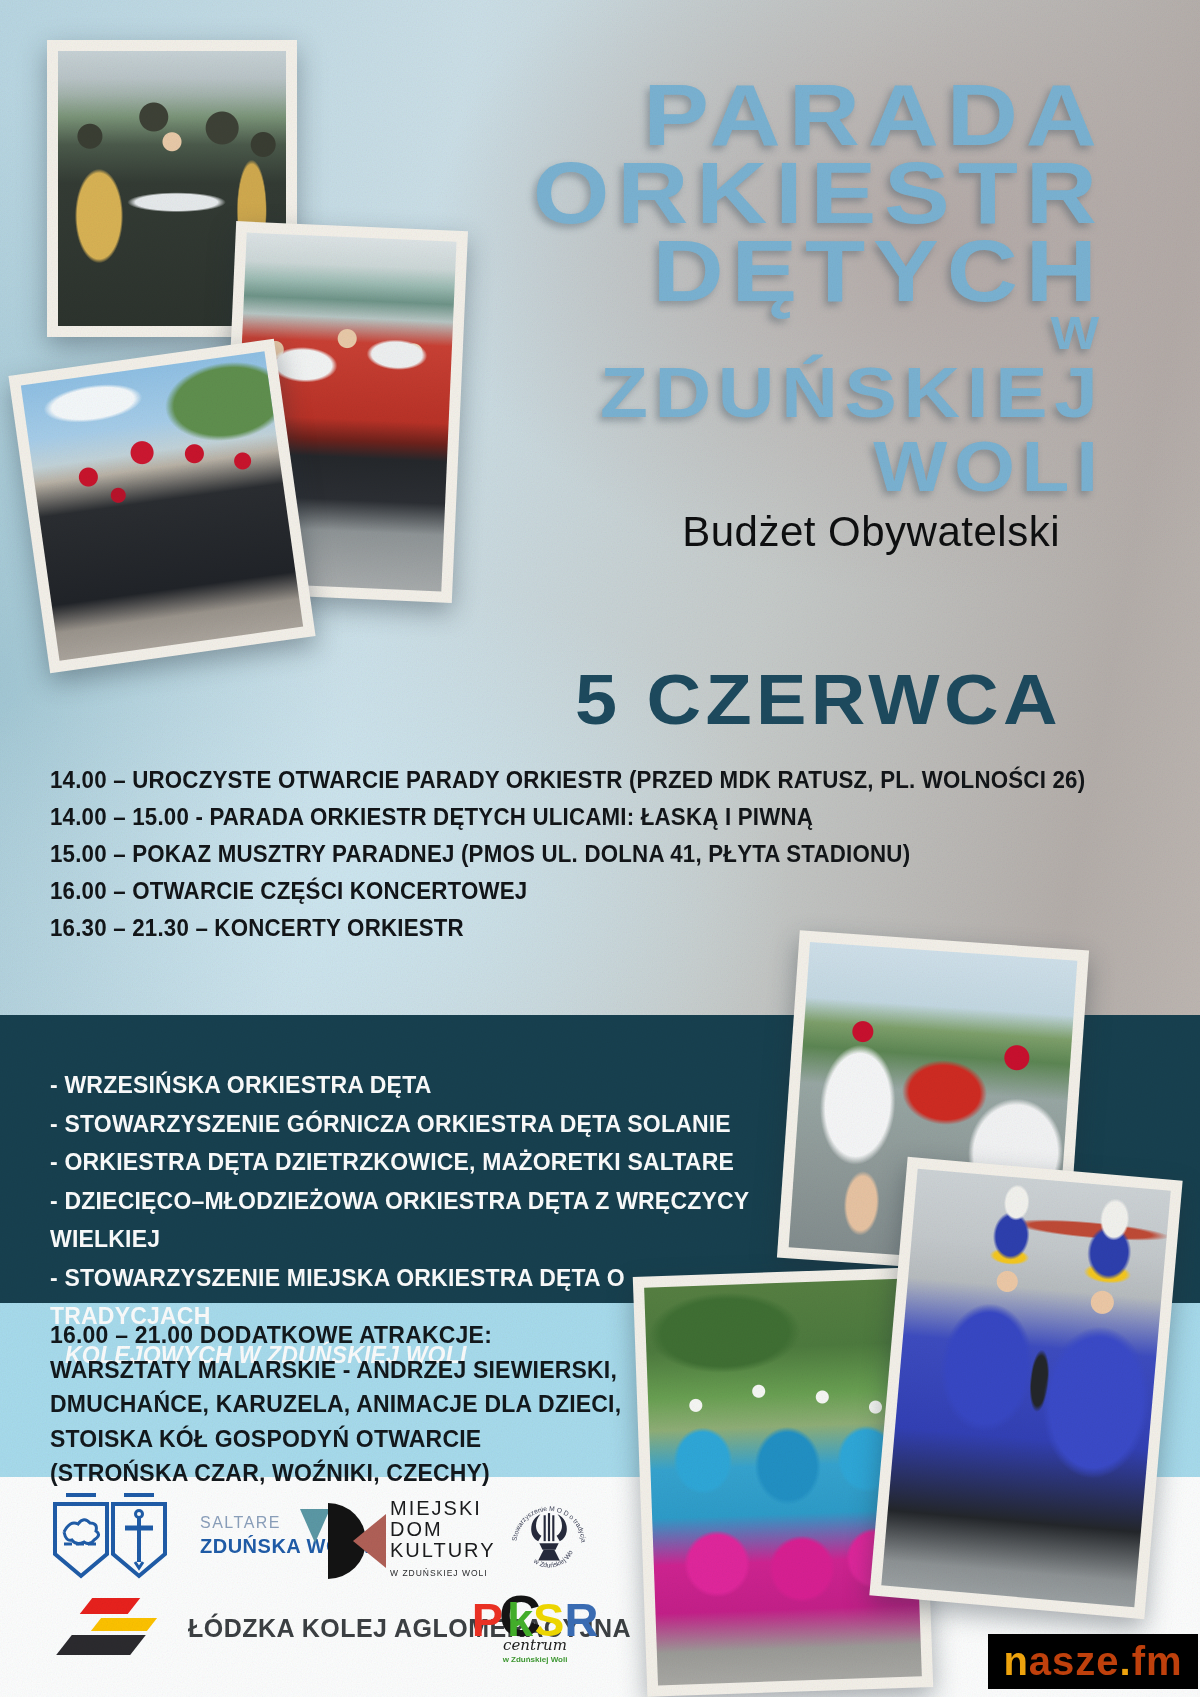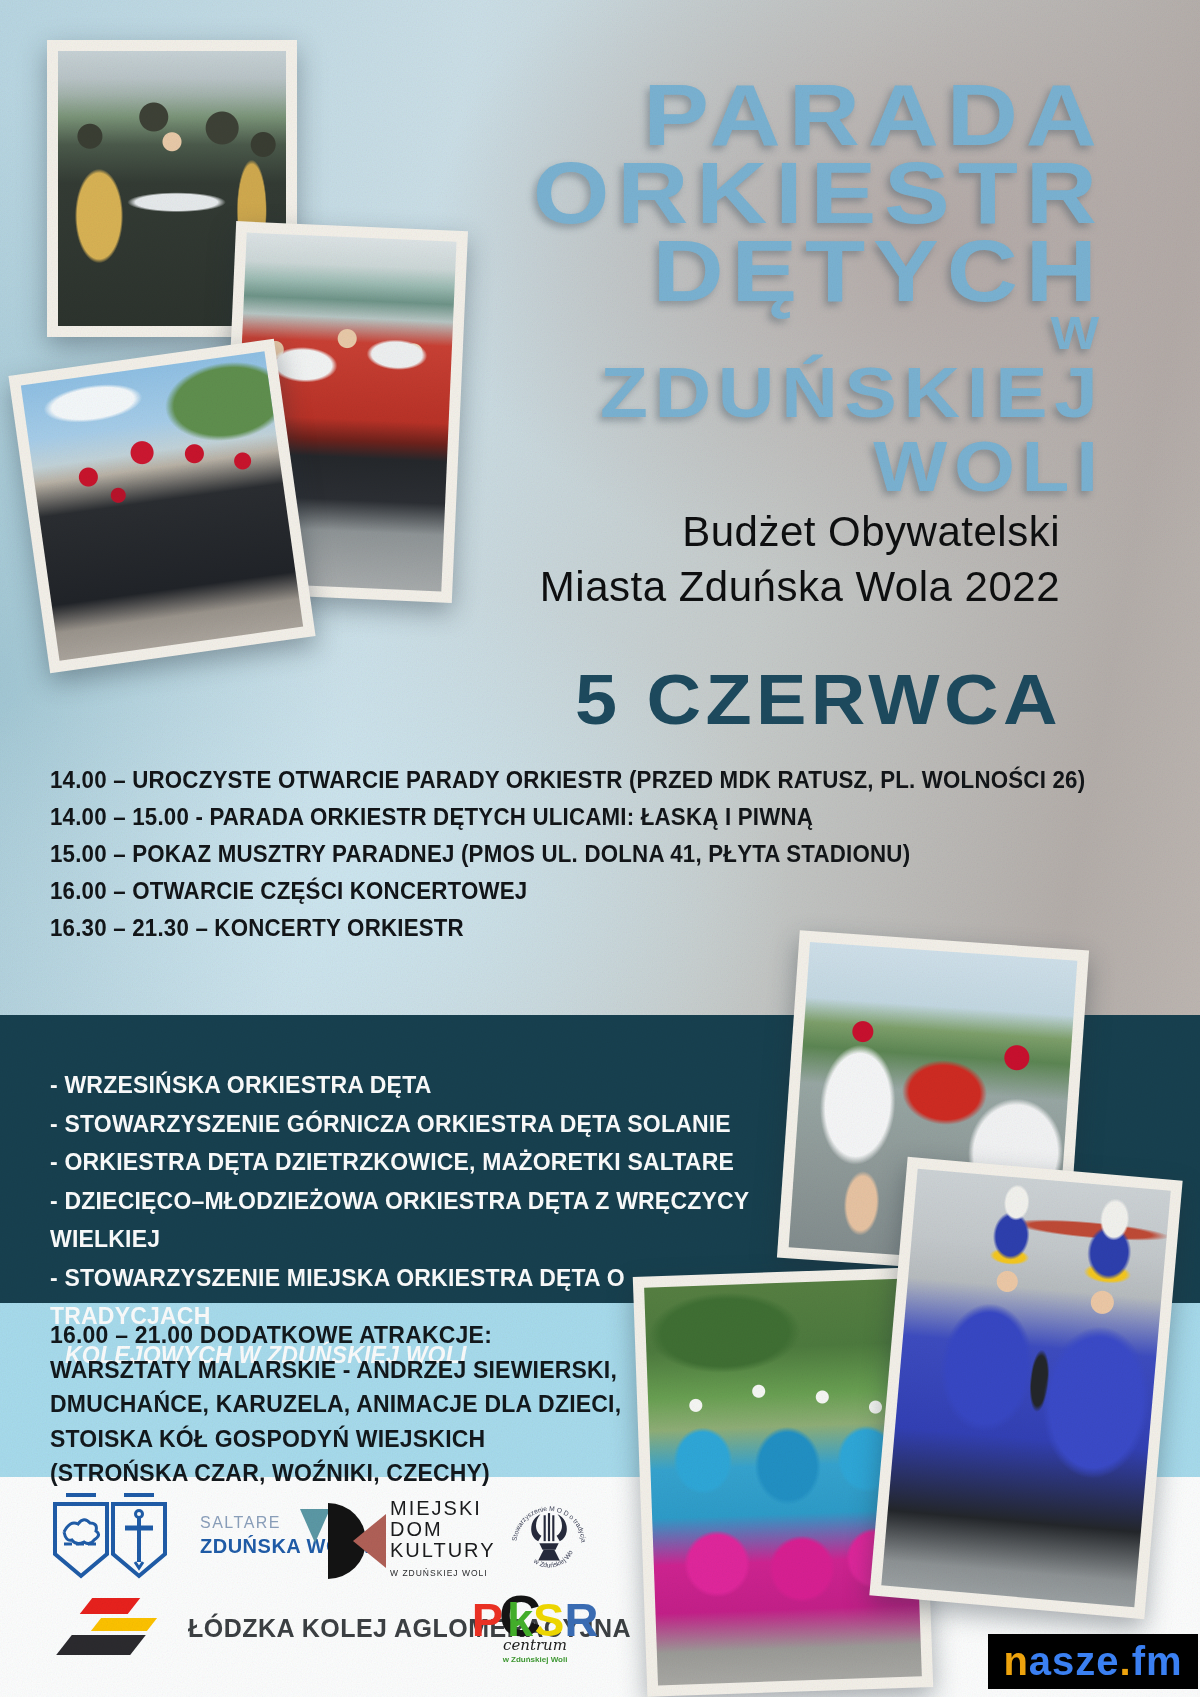--- a/index.html
+++ b/index.html
@@ -156,21 +156,21 @@
   .pksr-letters .k  { color:#43b02a; margin-left:-34px; position:relative; z-index:2; }
   .pksr-letters .s  { color:#f0d900; }
   .pksr-letters .r  { color:#3a6db5; }
   .pksr-script { font-family:"DejaVu Serif", serif; font-style:italic; font-size:15px; color:#1c1c1c; margin-top:-8px; }
   .pksr-sub { font-size:8px; color:#3f9a33; font-weight:bold; margin-top:1px; }
 
   .watermark { position:absolute; left:988px; top:1634px; width:210px; height:55px; z-index:10;
                background:#000; display:flex; align-items:center; justify-content:center;
                font-weight:bold; font-size:40px; letter-spacing:1px; }
   .watermark .y { color:#f2a60d; }
-  .watermark .g { color:#3b82f6; }
+  .watermark .g { color:#c2410c; }
 </style>
 </head>
 <body>
 
 <div class="poster">
 
   <div class="photo ph1">
       <div class="pimg"></div>
     </div>
   <div class="photo ph2">
@@ -197,21 +197,20 @@
     <div class="t-big">PARADA</div>
     <div class="t-big">ORKIESTR</div>
     <div class="t-big">DĘTYCH</div>
     <div class="t-w">W</div>
     <div class="t-med">ZDUŃSKIEJ</div>
     <div class="t-med">WOLI</div>
   </div>
 
   <div class="subtitle">
     <div>Budżet Obywatelski</div>
-    <div>Miasta Zduńska Wola 2022</div>
   </div>
 
   <div class="date-line">5 CZERWCA</div>
 
   <div class="schedule">
     <div>14.00 – UROCZYSTE OTWARCIE PARADY ORKIESTR (PRZED MDK RATUSZ, PL. WOLNOŚCI 26)</div>
     <div>14.00 – 15.00 - PARADA ORKIESTR DĘTYCH ULICAMI: ŁASKĄ I PIWNĄ</div>
     <div>15.00 – POKAZ MUSZTRY PARADNEJ (PMOS UL. DOLNA 41, PŁYTA STADIONU)</div>
     <div>16.00 – OTWARCIE CZĘŚCI KONCERTOWEJ</div>
     <div>16.30 – 21.30 – KONCERTY ORKIESTR</div>
@@ -223,21 +222,21 @@
     <div class="ln">- ORKIESTRA DĘTA DZIETRZKOWICE, MAŻORETKI SALTARE</div>
     <div class="ln">- DZIECIĘCO–MŁODZIEŻOWA ORKIESTRA DĘTA Z WRĘCZYCY WIELKIEJ</div>
     <div class="ln">- STOWARZYSZENIE MIEJSKA ORKIESTRA DĘTA O TRADYCJACH</div>
     <div class="ln cont">KOLEJOWYCH W ZDUŃSKIEJ WOLI</div>
   </div>
 
   <div class="attractions">
     <div>16.00 – 21.00 DODATKOWE ATRAKCJE:</div>
     <div class="soft">WARSZTATY MALARSKIE - ANDRZEJ SIEWIERSKI,</div>
     <div class="soft">DMUCHAŃCE, KARUZELA, ANIMACJE DLA DZIECI,</div>
-    <div class="soft">STOISKA KÓŁ GOSPODYŃ WIEJSKICH</div>
+    <div class="soft">STOISKA KÓŁ GOSPODYŃ OTWARCIE</div>
     <div class="soft">(STROŃSKA CZAR, WOŹNIKI, CZECHY)</div>
   </div>
 
   <div class="citylogo">
     <svg width="130" height="88" viewBox="0 0 130 88">
       <line x1="14" y1="3" x2="44" y2="3" stroke="#1f5ca8" stroke-width="4"></line>
       <line x1="72" y1="3" x2="102" y2="3" stroke="#1f5ca8" stroke-width="4"></line>
       <path d="M3,12 H55 V62 L29,84 L3,62 Z" fill="none" stroke="#1f5ca8" stroke-width="4"></path>
       <path d="M61,12 H113 V62 L87,84 L61,62 Z" fill="none" stroke="#1f5ca8" stroke-width="4"></path>
       <path d="M12,40 q6,-12 14,-8 q6,-8 12,-1 q8,0 6,8 q6,4 -2,9 q-4,6 -10,2 q-8,4 -12,-2 q-6,2 -8,-8" fill="none" stroke="#1f5ca8" stroke-width="3"></path>

